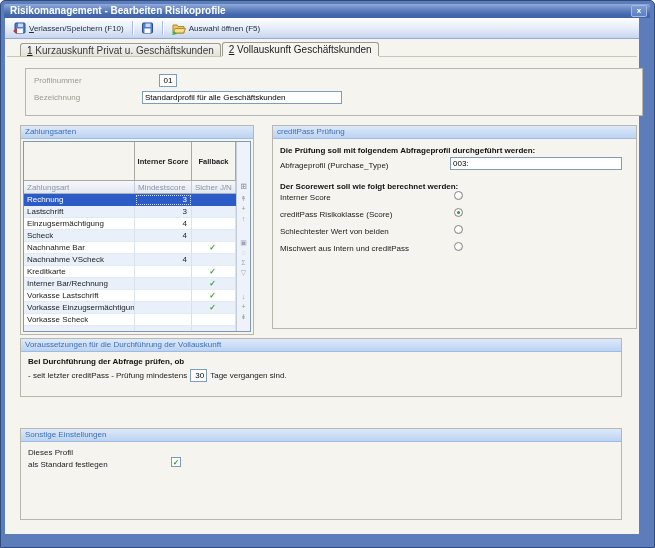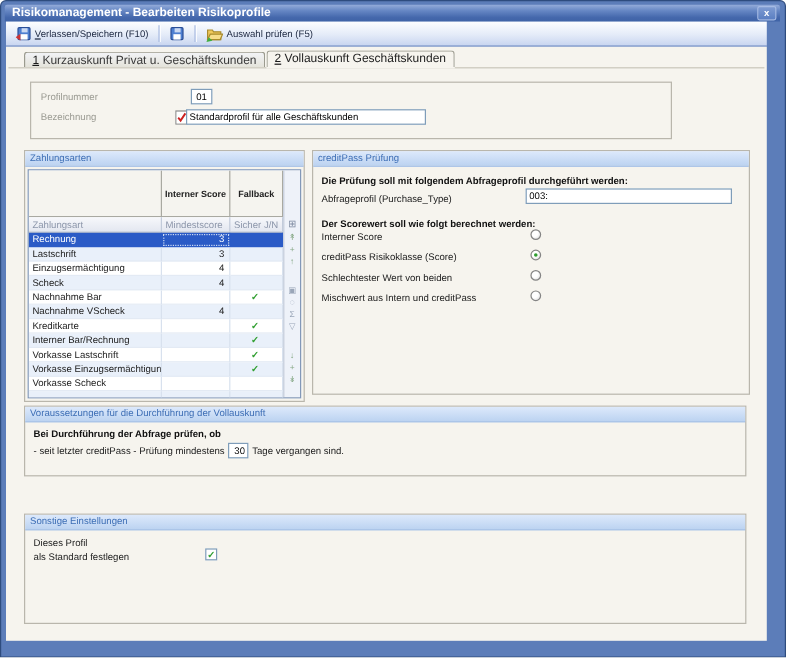--- a/index.html
+++ b/index.html
@@ -38,21 +38,21 @@
   
   .gbox { position:absolute; border:1px solid #b9b6ac; background:#F6F4EE; }
   .sechdr { height:13px; background:linear-gradient(180deg,#dde9fb,#bcd3f1);
     border-bottom:1px solid #9cbbe6; color:#3d6eb5; font-size:8px; line-height:12px; padding-left:4px; white-space:nowrap; }
   .graylab { color:#9a9a92; }
 
   input.fld { border:1px solid #7F9DB9; background:#fff; font-family:"Liberation Sans",sans-serif;
     font-size:8px; height:13px; padding:0 2px; }
 
   
-  #profilebox { left:20px; top:29px; width:535px; height:48px; }
+  #profilebox { left:20px; top:29px; width:618px; height:48px; }
   #profilebox .row { position:absolute; left:8px; white-space:nowrap; }
 
   
   #paybox { left:15px; top:86px; width:234px; height:210px; }
   .grid { margin:2px; border:1px solid #8298b8; background:#fff; display:flex; height:191px; overflow:hidden; }
   .gcols { width:212px; }
   .ghdr { display:flex; height:39px; background:#f5f4ef; border-bottom:1px solid #a9a9a1; }
   .gh { border-right:1px solid #a9a9a1; display:flex; align-items:center; justify-content:center;
         font-weight:bold; font-size:7.5px; white-space:nowrap; overflow:hidden; }
   .chdr { display:flex; height:13px; background:linear-gradient(180deg,#f7f8fb,#e3e7f0);
@@ -70,21 +70,21 @@
   .grow.sel .gc.num { outline:1px dotted #cfdcf5; outline-offset:-2px; }
 
   .strip { width:14px; background:#eef2f9; border-left:1px solid #c2cbda; display:flex; flex-direction:column; align-items:center; }
   .strip .sp39 { height:39px; }
   .strip .picker { height:13px; font-size:8px; color:#7d8aa0; line-height:12px; }
   .strip .nav { font-size:7px; line-height:10px; height:10px; color:#86a886; }
   .strip .mid { color:#9aa6b8; }
   .strip .gap { height:14px; }
 
   
-  #cpbox { left:255px; top:86px; width:365px; height:204px; }
+  #cpbox { left:267px; top:86px; width:365px; height:204px; }
   #cpbox .abs { position:absolute; white-space:nowrap; }
   .bold { font-weight:bold; color:#111; }
   .radio { display:inline-block; width:9px; height:9px; border:1px solid #848484; border-radius:50%;
            background:radial-gradient(circle at 35% 35%, #ffffff 40%, #d9d9d9); position:relative; }
   .radio.on::after { content:""; position:absolute; left:2px; top:2px; width:3px; height:3px;
            border-radius:50%; background:#2e9e2e; }
 
   
   #condbox { left:15px; top:299px; width:602px; height:59px; }
   #condbox .abs, #miscbox .abs { position:absolute; white-space:nowrap; }
@@ -131,42 +131,42 @@
     </div>
     <div class="tsep"></div>
     <div class="tbtn">
       <span>
         <svg width="15" height="13" viewBox="0 0 15 13">
           <path d="M2 3 L6 3 L7 4.5 L13 4.5 L13 11 L2 11 Z" fill="#f0c95c" stroke="#a98b2d"></path>
           <path d="M2 11 L4.2 6.5 L14.5 6.5 L12.5 11 Z" fill="#f7dd8a" stroke="#a98b2d"></path>
           <polygon points="1,13 6,12 3,9" fill="#3fae3f"></polygon>
         </svg>
       </span>
-      <span>Auswahl prüfen (F5)</span>
+      <span>Auswahl öffnen (F5)</span>
     </div>
   </div>
 
   <div class="content">
     <div class="tabline"></div>
     <div class="tabs">
       <div class="tab inactive"><u>1</u><span> Kurzauskunft Privat u. Geschäftskunden</span></div>
       <div class="tab active"><u>2</u><span> Vollauskunft Geschäftskunden</span></div>
     </div>
 
     <div class="gbox" id="profilebox">
       <div class="row graylab" style="top:7px;">Profilnummer</div>
       <input class="fld" style="position: absolute; left: 133px; top: 5px; width: 18px; text-align: center;" value="01">
       <div class="row graylab" style="top:24px;">Bezeichnung</div>
       <span style="position:absolute;left:120px;top:22px;">
         <svg width="11" height="13" viewBox="0 0 11 13">
           <rect x="0.5" y="1.5" width="10" height="11" fill="#ffffff" stroke="#8a8a8a"></rect>
           <path d="M2.5 7 L4.5 9.5 L8.5 3.5" fill="none" stroke="#cc2222" stroke-width="1.6"></path>
         </svg>
       </span>
-      <input class="fld" style="position: absolute; left: 129px; top: 22px; width: 200px;" value="Standardprofil für alle Geschäftskunden">
+      <input class="fld" style="position: absolute; left: 116px; top: 22px; width: 200px;" value="Standardprofil für alle Geschäftskunden">
     </div>
 
     <div class="gbox" id="paybox">
       <div class="sechdr">Zahlungsarten</div>
       <div class="grid">
         <div class="gcols">
           <div class="ghdr">
             <div class="gh c1"></div>
             <div class="gh c2">Interner Score</div>
             <div class="gh c3">Fallback</div>

